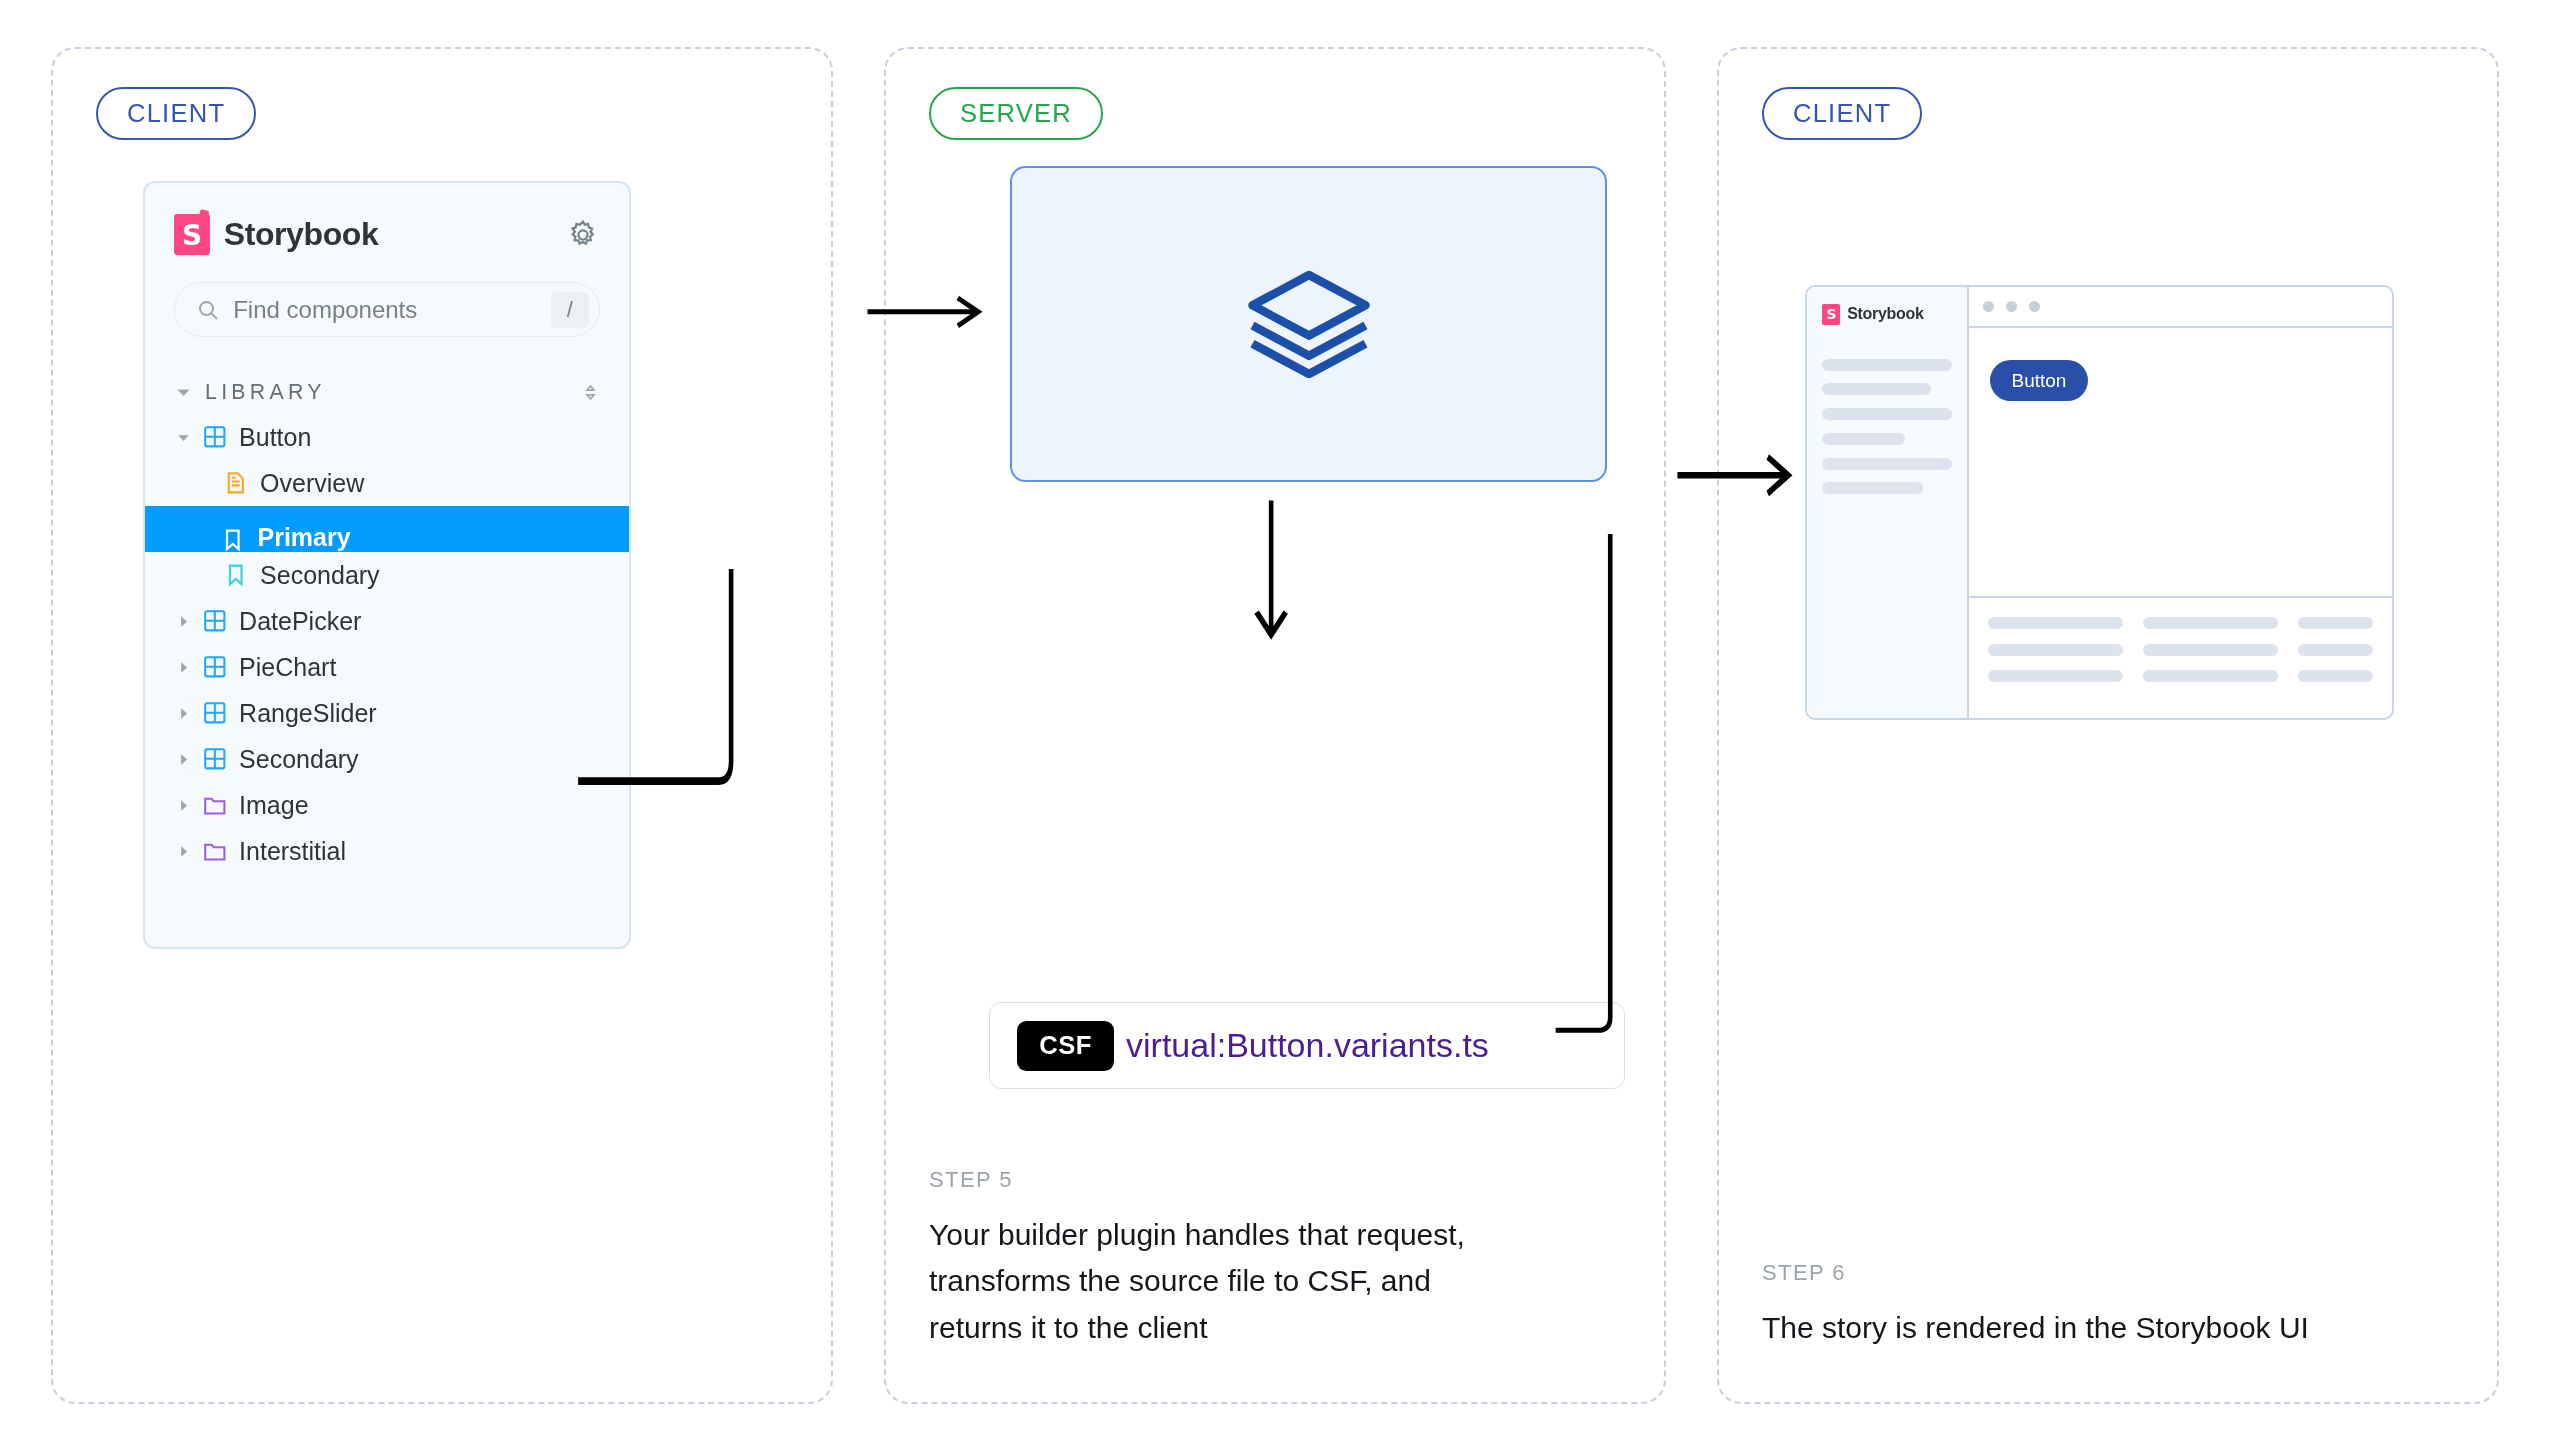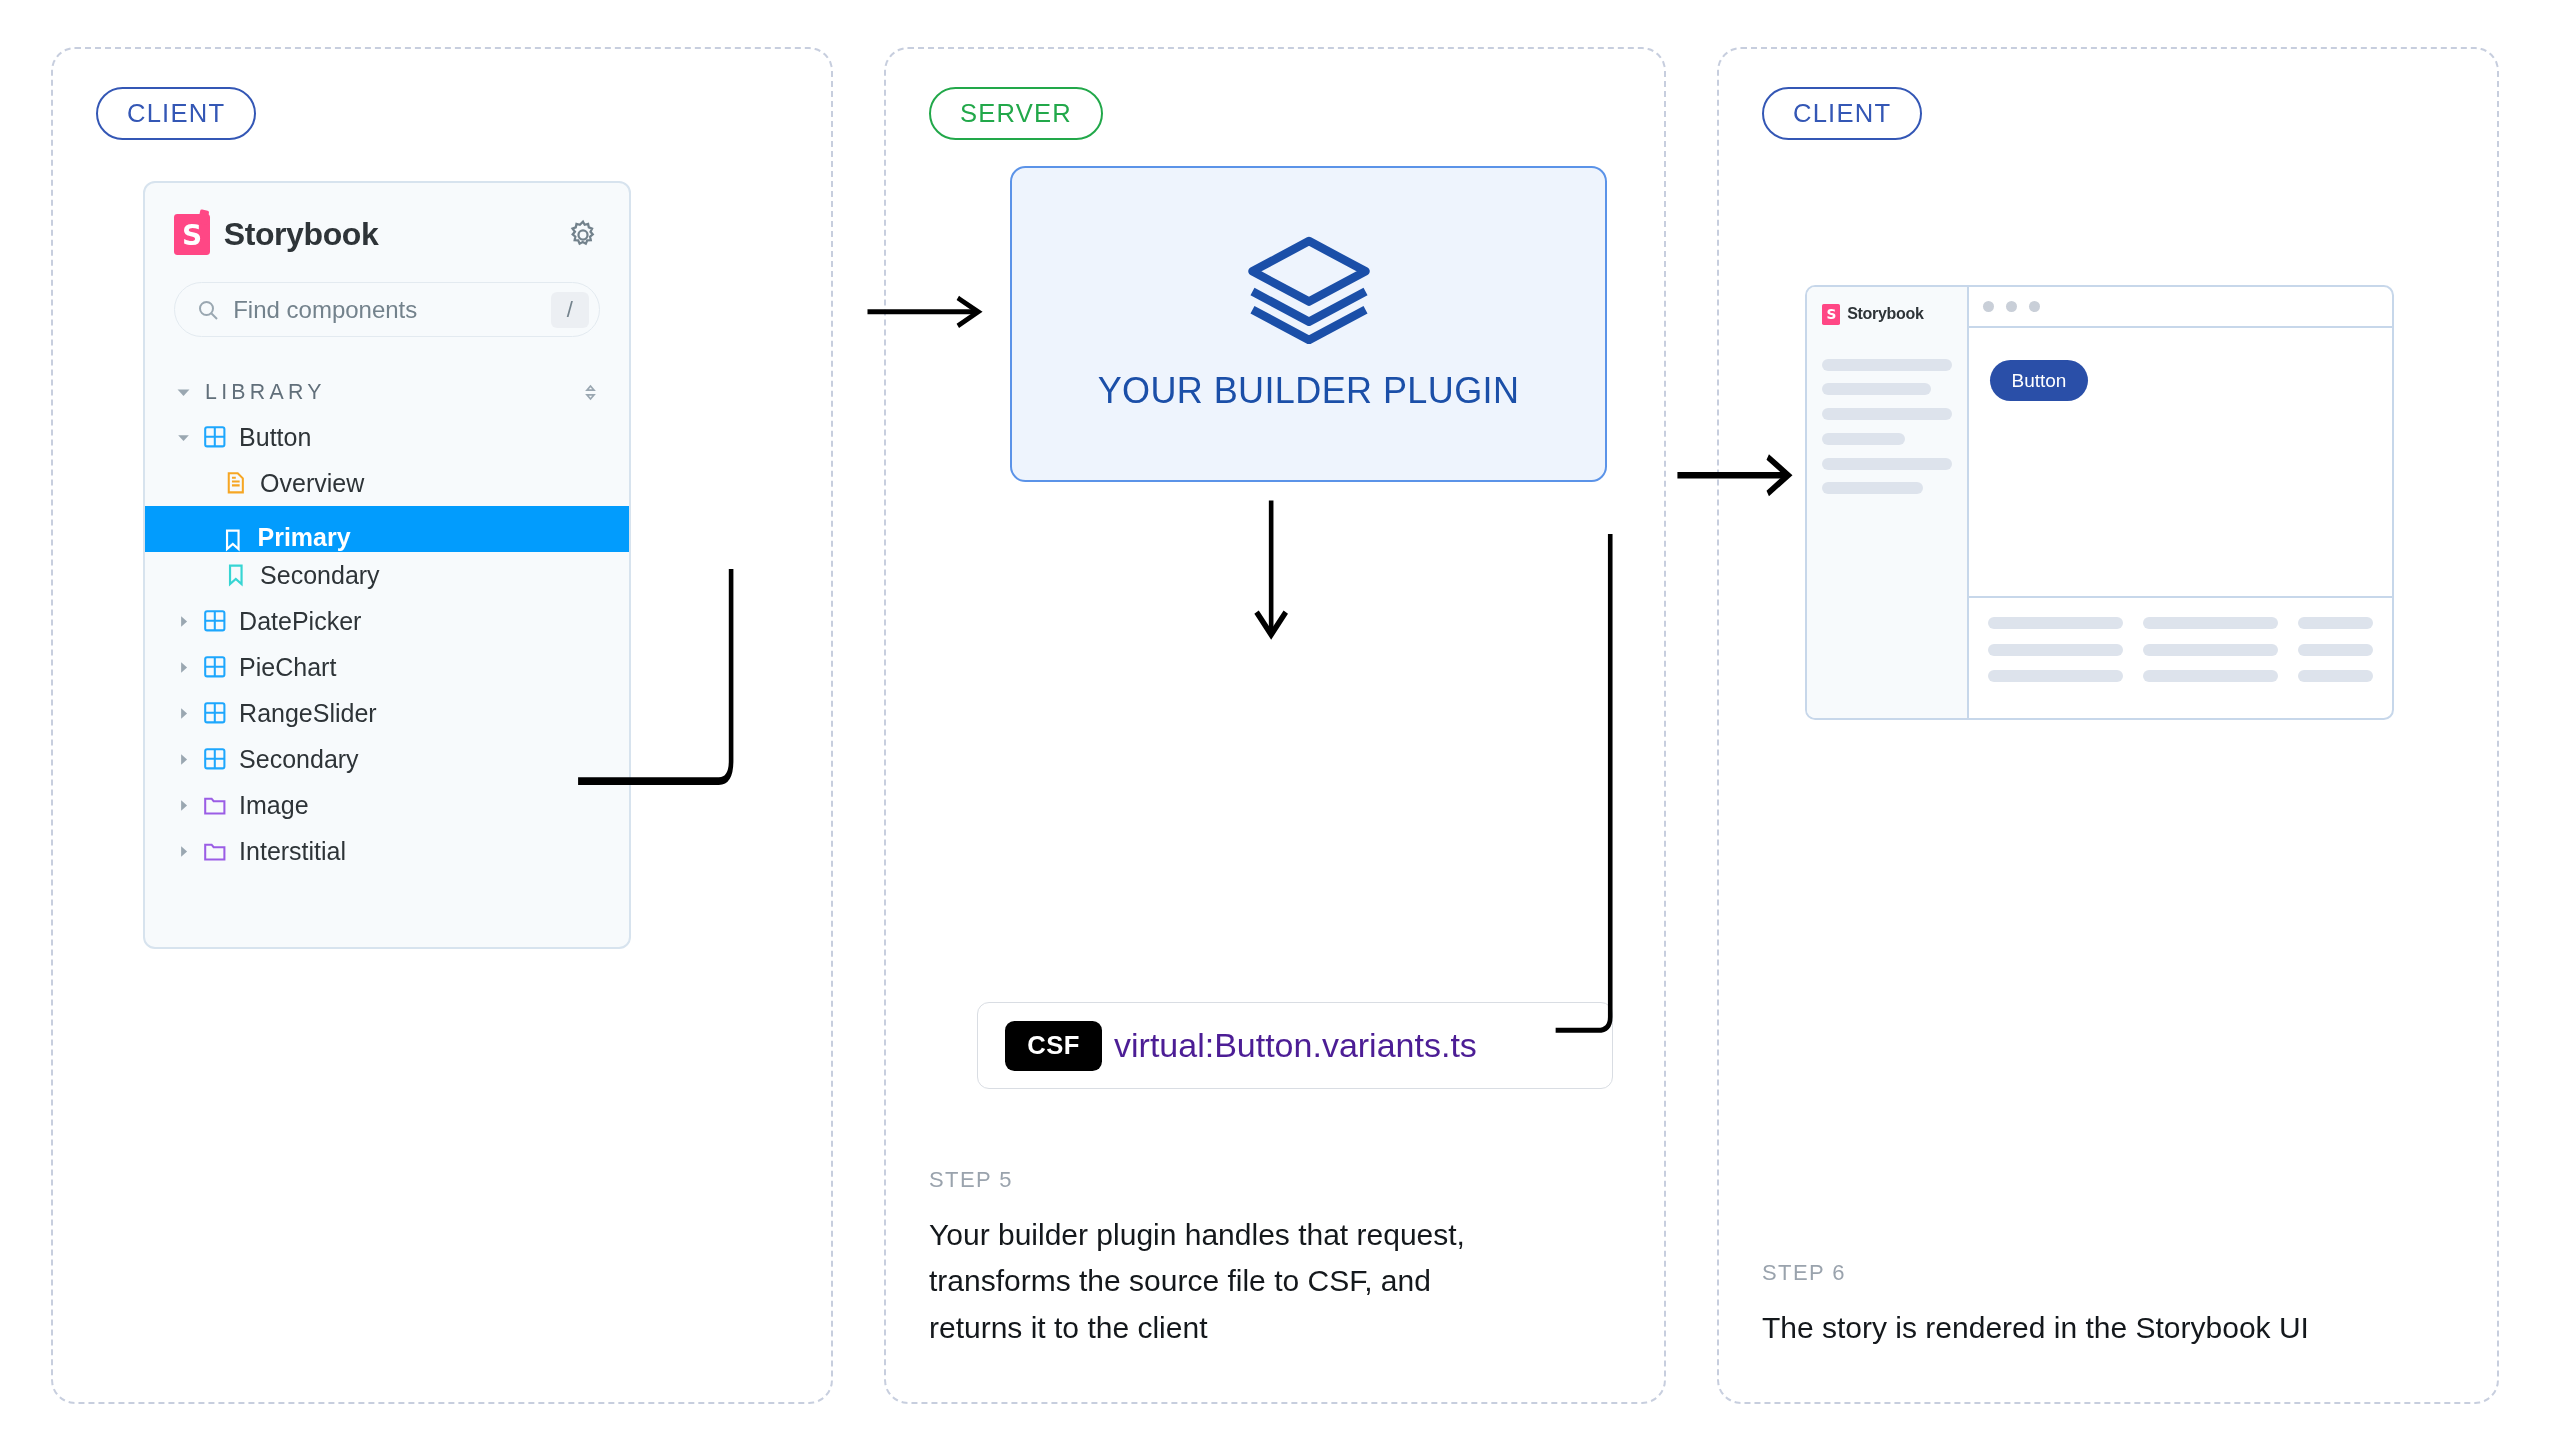--- a/index.html
+++ b/index.html
@@ -160,21 +160,21 @@
   }
   .plugin-box .layers { width: 132px; height: 109px; color: #1b4fa8; }
   .plugin-box .layers svg { width: 100%; height: 100%; display: block; }
   .plugin-label {
     font-size: 36px; color: #1b4fa8; letter-spacing: 0.4px;
   }
 
   
   .csf-chip {
     position: absolute;
-    left: 48px; top: 862px;
+    left: 60px; top: 862px;
     width: 636px; height: 87px;
     background: #fff;
     border: 1.7px solid #d9dde3;
     border-radius: 12px;
     display: flex; align-items: center;
     padding-left: 27px;
   }
   .csf-badge {
     background: #000; color: #fff;
     font-size: 25.6px; font-weight: 700;
@@ -452,21 +452,20 @@
       </svg>
 
       <div class="plugin-box">
         <span class="layers">
           <svg viewBox="0 0 64 54" fill="none" stroke="currentColor" stroke-width="4.2" stroke-linejoin="round">
             <path d="M32 3 L60 18 L32 33 L4 18 Z"></path>
             <path d="M4 28 L32 43 L60 28"></path>
             <path d="M4 37 L32 52 L60 37"></path>
           </svg>
         </span>
-        <div class="plugin-label">YOUR BUILDER PLUGIN</div>
       </div>
 
       <svg class="conn" viewBox="0 0 900 1200" preserveAspectRatio="none">
         <path d="M445 430 V585" fill="none" stroke="#000" stroke-width="6"></path>
         <path d="M428 566 L445 590 L462 566" fill="none" stroke="#000" stroke-width="7" stroke-linecap="square"></path>
       </svg>
 
       <div class="csf-chip">
         <span class="csf-badge">CSF</span>
         <span class="csf-path">virtual:Button.variants.ts</span>

